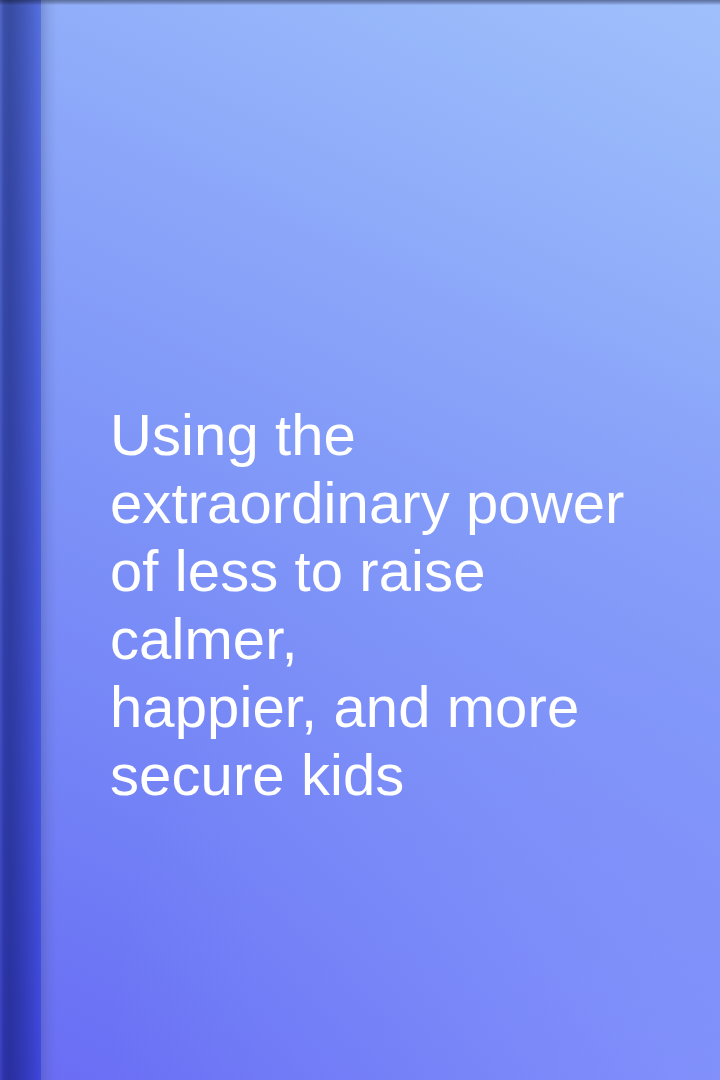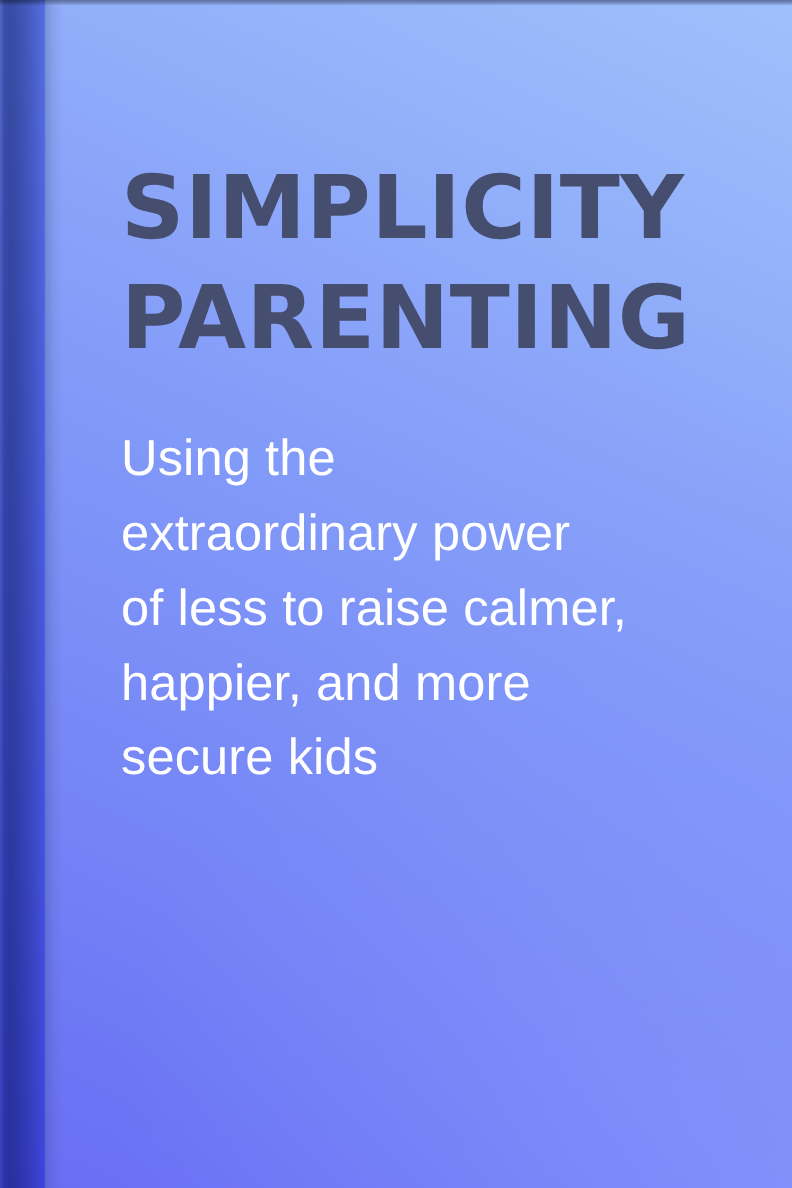--- a/index.html
+++ b/index.html
@@ -124,27 +124,27 @@
     font-size: 80px;
     line-height: 100px;
     letter-spacing: 0.5px;
     color: #464E70;
     text-transform: uppercase;
     white-space: pre-line;
   }
 
   .cover-subtitle {
     position: absolute;
-    top: 382px;
+    top: 401px;
     left: 0;
     right: 0;
     margin: 0;
     font-family: "Liberation Sans", sans-serif;
     font-weight: 400;
-    font-size: 46px;
+    font-size: 58px;
     line-height: 68px;
     letter-spacing: 0.1px;
     color: #FFFFFF;
     white-space: pre-line;
   }
 </style>
 </head>
 <body>
 
 <div class="book-cover">
@@ -152,22 +152,20 @@
   <div class="cover-gradient"></div>
   <div class="cover-gradient-overlay"></div>
 
   <div class="top-edge"></div>
 
   <div class="spine"></div>
   <div class="spine-shadow"></div>
 
   <div class="cover-content">
 
-    <h1 class="cover-title">SIMPLICITY
-PARENTING</h1>
 
     <p class="cover-subtitle">Using the
 extraordinary power
 of less to raise calmer,
 happier, and more
 secure kids</p>
 
   </div>
 
 </div>

